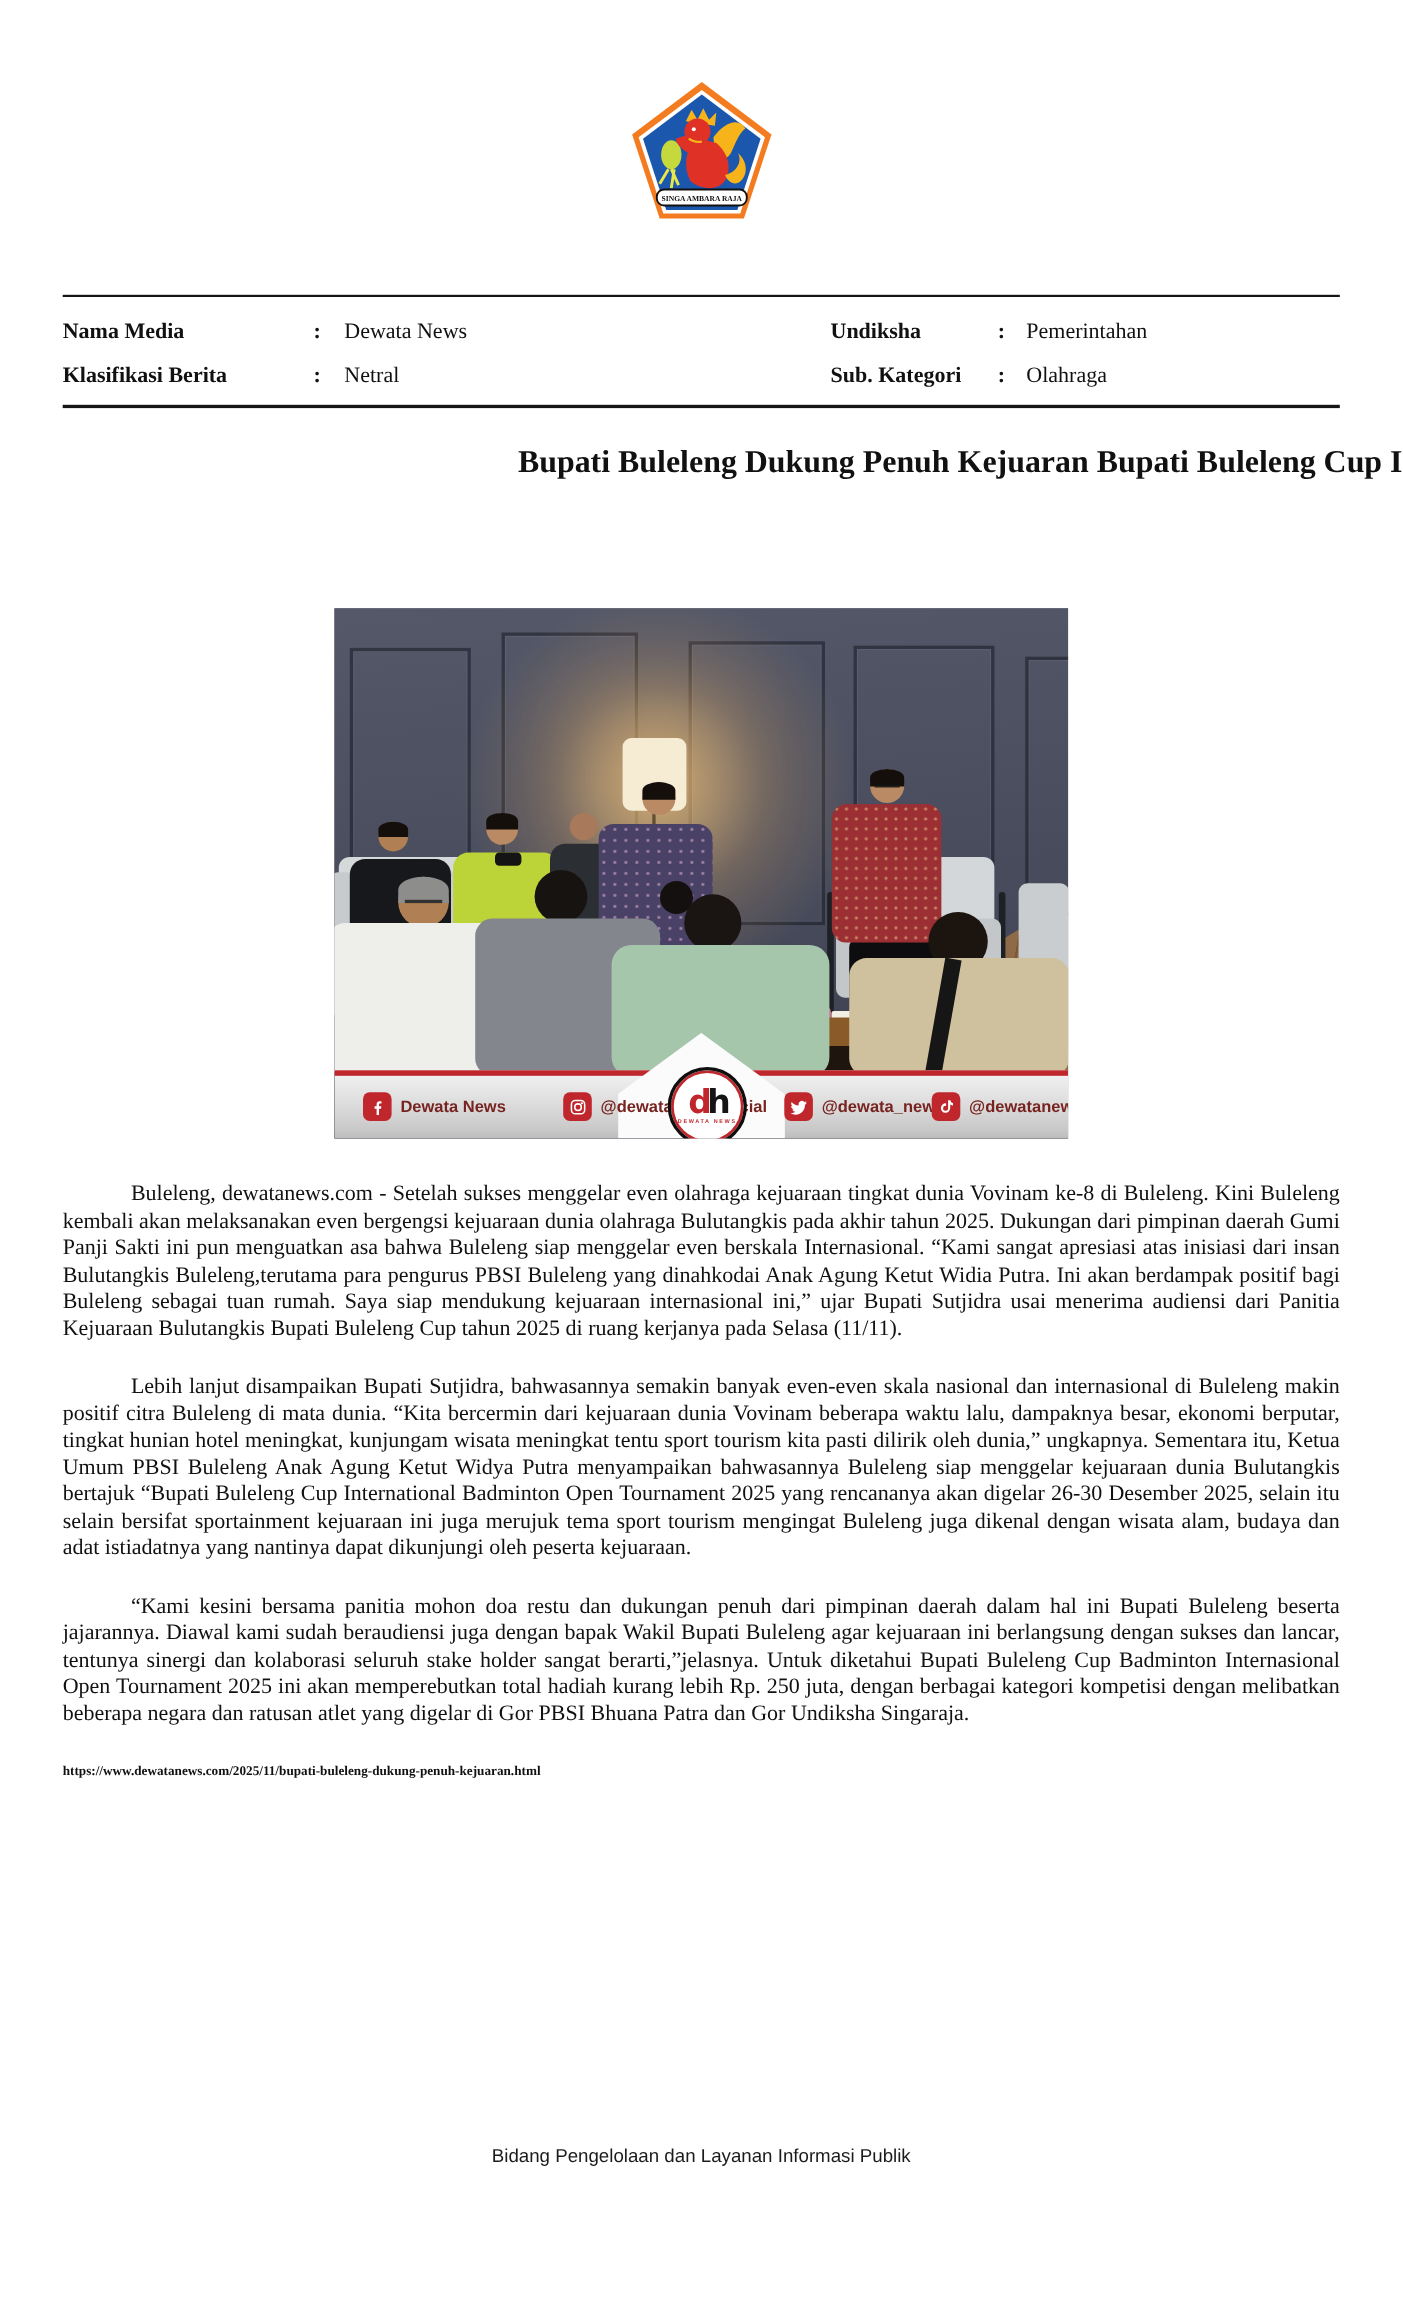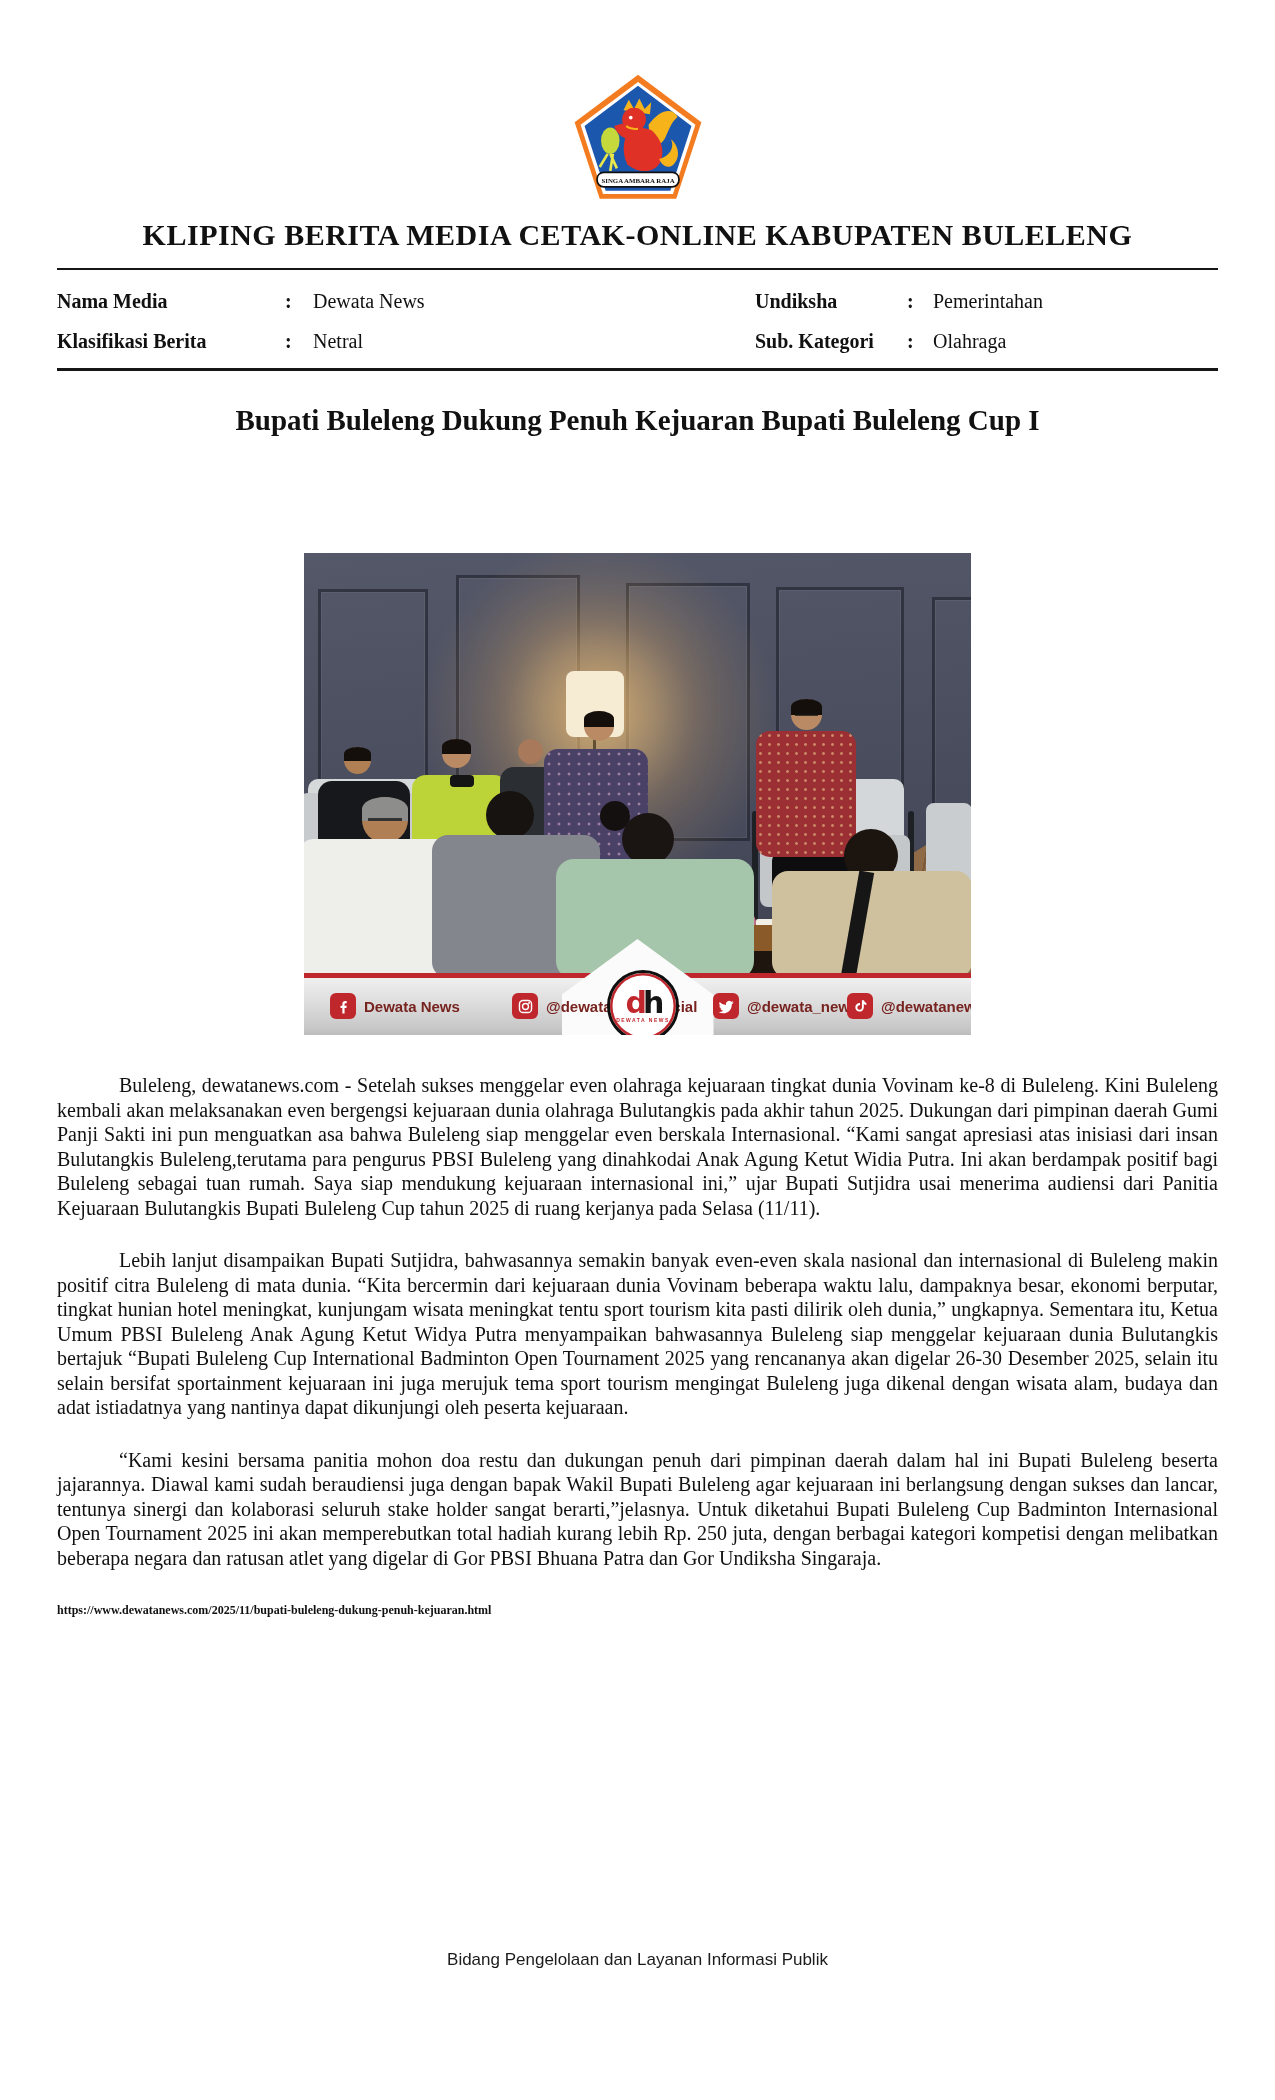--- a/index.html
+++ b/index.html
@@ -20,21 +20,21 @@
   .meta{position:absolute;top:281px;left:57px;width:1161px;font-size:20px;}
   .meta-row{display:flex;height:40px;align-items:center;}
   .m-label{font-weight:bold;}
   .m-left-label{width:228px;}
   .m-colon-l{width:28px;}
   .m-left-value{width:430px;}
   .m-right-label{width:152px;margin-left:12px;}
   .m-colon-r{width:26px;}
 
   
-  .article-title{position:absolute;top:401px;left:0;width:100%;text-align:center;
+  .article-title{position:absolute;top:401px;left:0;width:100%;text-align:right;
                  font-size:29px;font-weight:bold;line-height:39px;}
 
   
   .photo{position:absolute;left:304px;top:553px;width:667px;height:482px;overflow:hidden;background:#43475a;}
   .scene{position:absolute;inset:0;}
   .wall{position:absolute;inset:0;background:linear-gradient(175deg,#545869 0%,#474b5c 55%,#3a3d4b 100%);}
   .glow{position:absolute;inset:0;background:radial-gradient(circle at 295px 165px,rgba(255,208,130,.55) 0,rgba(255,188,100,.20) 95px,rgba(255,188,100,0) 180px);}
   .panel{position:absolute;border:3px solid rgba(24,26,34,.55);box-shadow:inset 0 0 0 1px rgba(255,255,255,.06);}
   .p1{left:14px;top:36px;width:104px;height:228px;}
   .p2{left:152px;top:22px;width:118px;height:266px;}
@@ -122,21 +122,20 @@
       <path d="M66 66 C74 64 78 57 75 51 C80 55 83 64 77 70 C73 74 68 71 66 66 Z" fill="#f7b31a"></path>
       <path d="M39 29 L43 21 L47 28 L51 20 L55 28 L60 23 L59 32 Z" fill="#f7b31a"></path>
       <circle cx="47" cy="36" r="9" fill="#e03127"></circle>
       <circle cx="44.5" cy="34.5" r="1.4" fill="#ffffff"></circle>
       <path d="M41 41 q4 3 9 2" stroke="#f7b31a" stroke-width="1.5" fill="none"></path>
       <rect x="19" y="76" width="62" height="11" rx="5" fill="#ffffff" stroke="#111111" stroke-width="1.3"></rect>
       <text x="50" y="84" text-anchor="middle" font-size="5.2" font-weight="bold" fill="#111111">SINGA AMBARA RAJA</text>
     </svg>
   </div>
 
-  <div class="main-title">KLIPING BERITA MEDIA CETAK-ONLINE KABUPATEN BULELENG</div>
 
   <div class="rule rule-top"></div>
 
   <div class="meta">
     <div class="meta-row">
       <span class="m-label m-left-label">Nama Media</span>
       <span class="m-label m-colon-l">:</span>
       <span class="m-left-value">Dewata News</span>
       <span class="m-label m-right-label">Undiksha</span>
       <span class="m-label m-colon-r">:</span>

